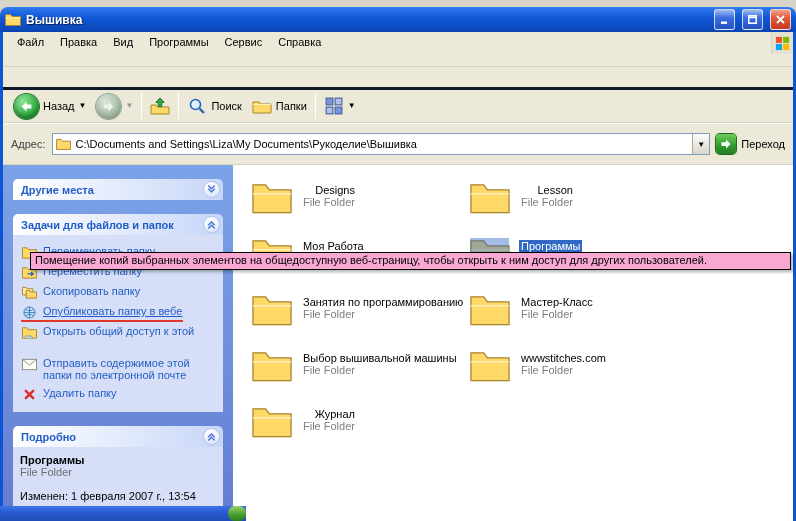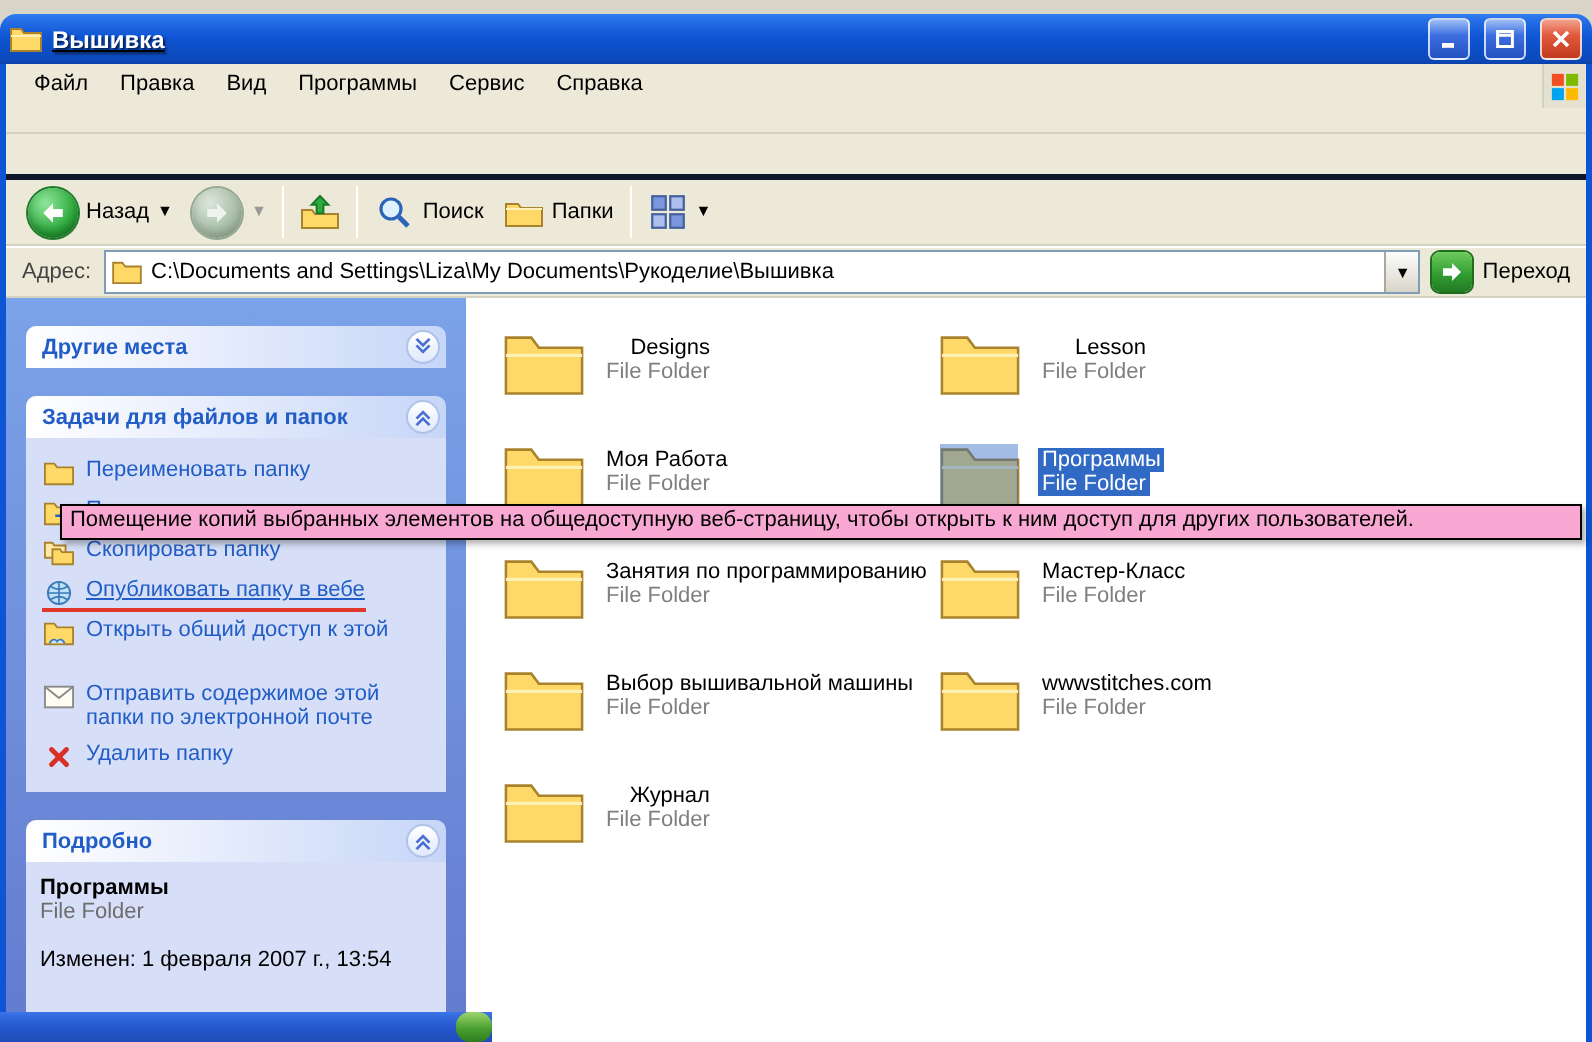--- a/index.html
+++ b/index.html
@@ -12,21 +12,21 @@
     overflow: hidden;
     color: #000;
   }
 
   
   .window { position: absolute; top: 7px; left: 0; right: 0; bottom: 0; display: flex; flex-direction: column; }
   .titlebar {
     height: 25px; flex: none;
     border-radius: 8px 8px 0 0;
     background: linear-gradient(to bottom, #2f80f0 0%, #2a73ea 8%, #0f55d4 45%, #0b49bb 92%, #0a41a8 100%);
-    display: flex; align-items: center; padding: 0 5px; gap: 5px; text-decoration: underline;
+    display: flex; align-items: center; padding: 0 5px; gap: 5px;
   }
   .title-text { color: #fff; font-weight: bold; font-size: 12px; text-shadow: 1px 1px 1px rgba(0,0,0,.6); flex: 1; }
   .tb-btn {
     width: 21px; height: 21px; border-radius: 3px; border: 1px solid rgba(255,255,255,.75);
     display: flex; align-items: center; justify-content: center; margin-left: 2px;
     background: linear-gradient(#9ebef5, #3d6ee0 40%, #2351c0);
   }
   .tb-btn.close { background: linear-gradient(#f1a28e, #e25a3c 40%, #c33b1f); }
   .tb-btn svg { width: 11px; height: 11px; }
 
@@ -58,21 +58,21 @@
     background: radial-gradient(circle at 35% 30%, #dbe6db, #a7bca7 62%, #8ba38b);
     box-shadow: inset 0 -3px 4px rgba(0,0,0,.15), 0 0 0 1px #93a893;
   }
   .nav-circle svg { width: 13px; height: 13px; }
   .caret { font-size: 8px; line-height: 8px; color: #000; }
   .tool-sep { width: 1px; height: 26px; background: #c9c4ae; border-right: 1px solid #fff; margin: 0 3px; flex: none; }
   .tool-label { white-space: nowrap; }
   .tool-icon-18 { width: 20px; height: 18px; flex: none; }
 
   
-  .addressbar { height: 26px; flex: none; display: flex; align-items: center; padding: 0 6px 0 8px; gap: 6px; border-top: 1px solid #fff; border-bottom: 1px solid #d6d2c0; }
+  .addressbar { height: 42px; flex: none; display: flex; align-items: center; padding: 0 6px 0 8px; gap: 6px; border-top: 1px solid #fff; border-bottom: 1px solid #d6d2c0; }
   .addr-label { color: #444; flex: none; }
   .addr-combo { flex: 1; height: 22px; background: #fff; border: 1px solid #7f9db9; display: flex; align-items: center; padding-left: 3px; }
   .addr-combo .addr-folder { width: 15px; height: 12px; margin-right: 5px; flex: none; }
   .addr-path { flex: 1; white-space: nowrap; overflow: hidden; }
   .addr-drop { width: 17px; height: 20px; flex: none; background: linear-gradient(#fefefe, #d8d4c8); border-left: 1px solid #aca899; display: flex; align-items: center; justify-content: center; font-size: 8px; }
   .go-group { display: flex; align-items: center; gap: 5px; flex: none; padding-right: 2px; }
   .go-icon { width: 20px; height: 20px; border-radius: 4px; background: linear-gradient(#6ecb5d, #2f9a2f 60%, #237a23); display: flex; align-items: center; justify-content: center; box-shadow: 0 0 0 1px #1d6e1d; }
   .go-icon svg { width: 12px; height: 12px; }
 
   

